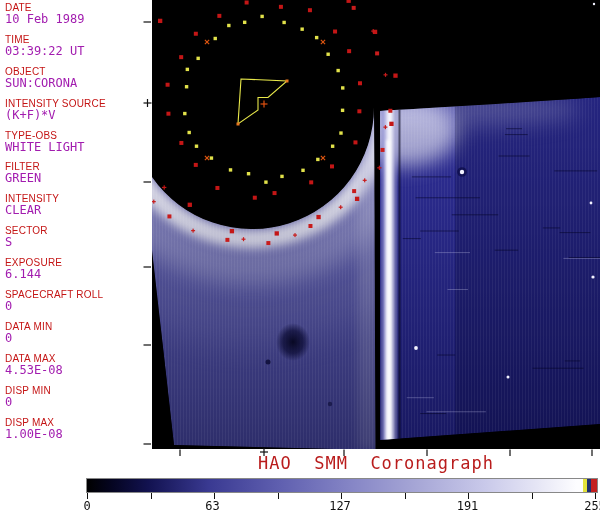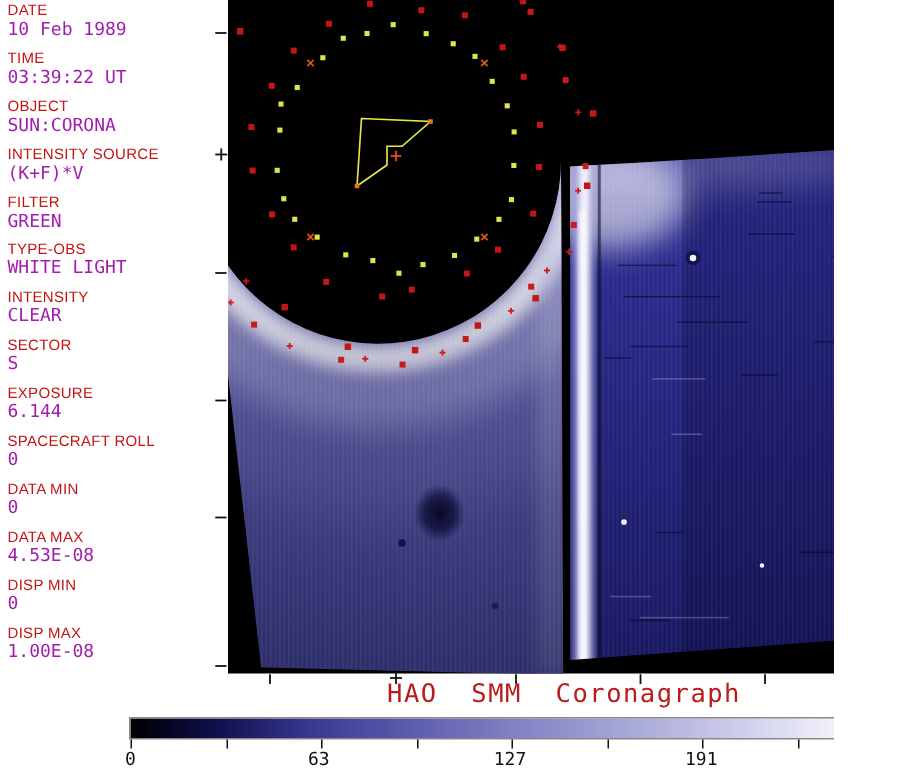--- a/index.html
+++ b/index.html
@@ -1,17 +1,17 @@
 <!DOCTYPE html>
 <html><head>
 <meta charset="utf-8">
 <style>
   html,body{margin:0;padding:0;background:#fff;}
-  .screen{position:relative;width:520px;height:512px;background:#ffffff;overflow:hidden;
-          font-family:"Liberation Sans",sans-serif;padding-left:36px;}
+  .screen{position:relative;width:600px;height:512px;background:#ffffff;overflow:hidden;
+          font-family:"Liberation Sans",sans-serif;}
   
   .sidebar{position:absolute;left:5px;top:2px;width:145px;}
   .field{height:31.9px;overflow:visible;}
   .flabel{font-size:10px;line-height:11px;color:#c41414;letter-spacing:.2px;white-space:pre;}
   .fvalue{font-size:12px;line-height:13px;color:#a21caf;font-family:"DejaVu Sans Mono",monospace;white-space:pre;}
   
   #fig{position:absolute;left:0;top:0;}
   
   .imgtitle{position:absolute;left:152px;top:453px;width:448px;text-align:center;
             font-family:"DejaVu Sans Mono",monospace;font-size:17px;letter-spacing:1px;
@@ -45,26 +45,26 @@
     </div>
     <div class="field">
       <div class="flabel">OBJECT</div>
       <div class="fvalue">SUN:CORONA</div>
     </div>
     <div class="field">
       <div class="flabel">INTENSITY SOURCE</div>
       <div class="fvalue">(K+F)*V</div>
     </div>
     <div class="field">
+      <div class="flabel">TYPE-OBS</div>
+      <div class="fvalue">WHITE LIGHT</div>
+    </div>
+    <div class="field">
       <div class="flabel">FILTER</div>
       <div class="fvalue">GREEN</div>
-    </div>
-    <div class="field">
-      <div class="flabel">TYPE-OBS</div>
-      <div class="fvalue">WHITE LIGHT</div>
     </div>
     <div class="field">
       <div class="flabel">INTENSITY</div>
       <div class="fvalue">CLEAR</div>
     </div>
     <div class="field">
       <div class="flabel">SECTOR</div>
       <div class="fvalue">S</div>
     </div>
     <div class="field">

